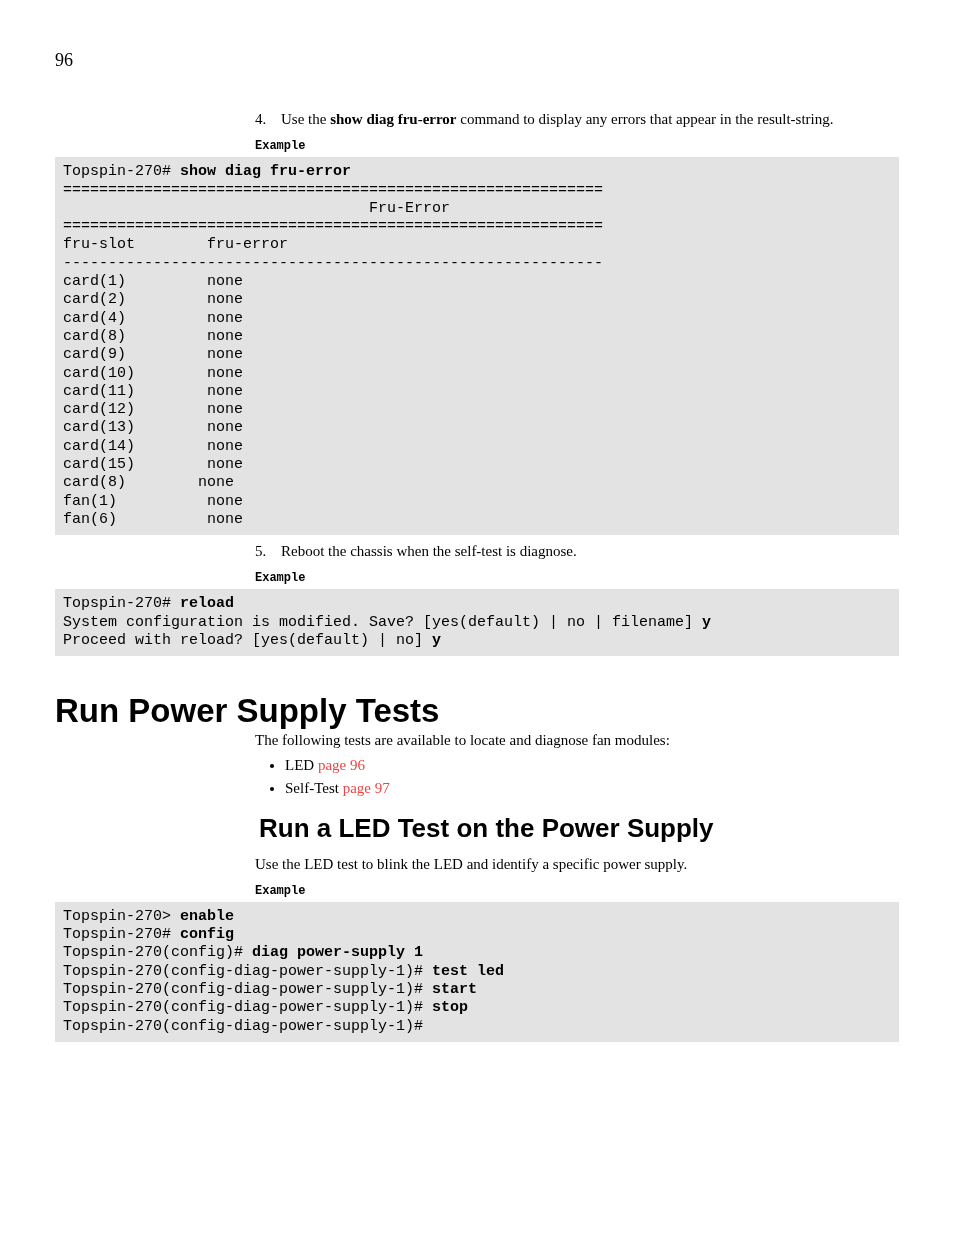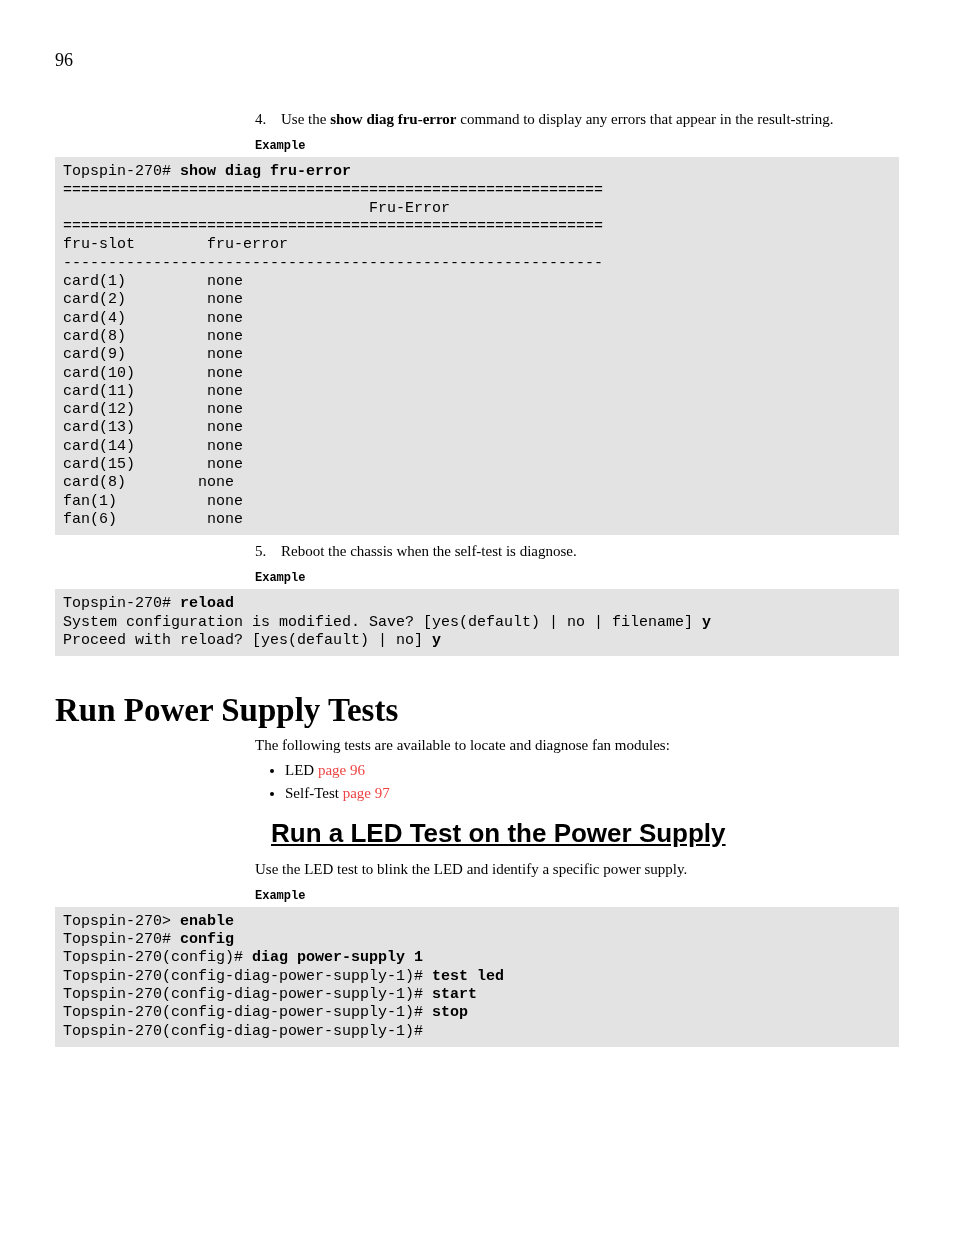--- a/index.html
+++ b/index.html
@@ -48,31 +48,30 @@
     font-family: "Courier New", Courier, monospace;
     font-size: 15px;
     line-height: 1.22;
     padding: 6px 8px 6px 8px;
     white-space: pre;
     margin: 0 0 4px;
     box-sizing: border-box;
   }
   .codeblock .b { font-weight: bold; }
   h1.section {
-    font-family: Liberation Serif, serif;
+    font-family: Liberation Sans, sans-serif;
     font-weight: bold;
     font-size: 33px;
-    margin: 36px 0 6px;
+    margin: 36px 0 0;
   }
   h2.subsection {
     font-family: Arial, Helvetica, sans-serif;
     font-weight: bold;
     font-size: 26px;
-    margin: 14px 16px 10px;
-    text-decoration: underline;
+    margin: 14px 4px 10px;
   }
   .body-para {
     font-size: 15px;
     margin: 0 0;
     line-height: 1.35;
   }
   ul.bullets {
     margin: 4px 0 10px;
     padding-left: 30px;
     font-size: 15px;

